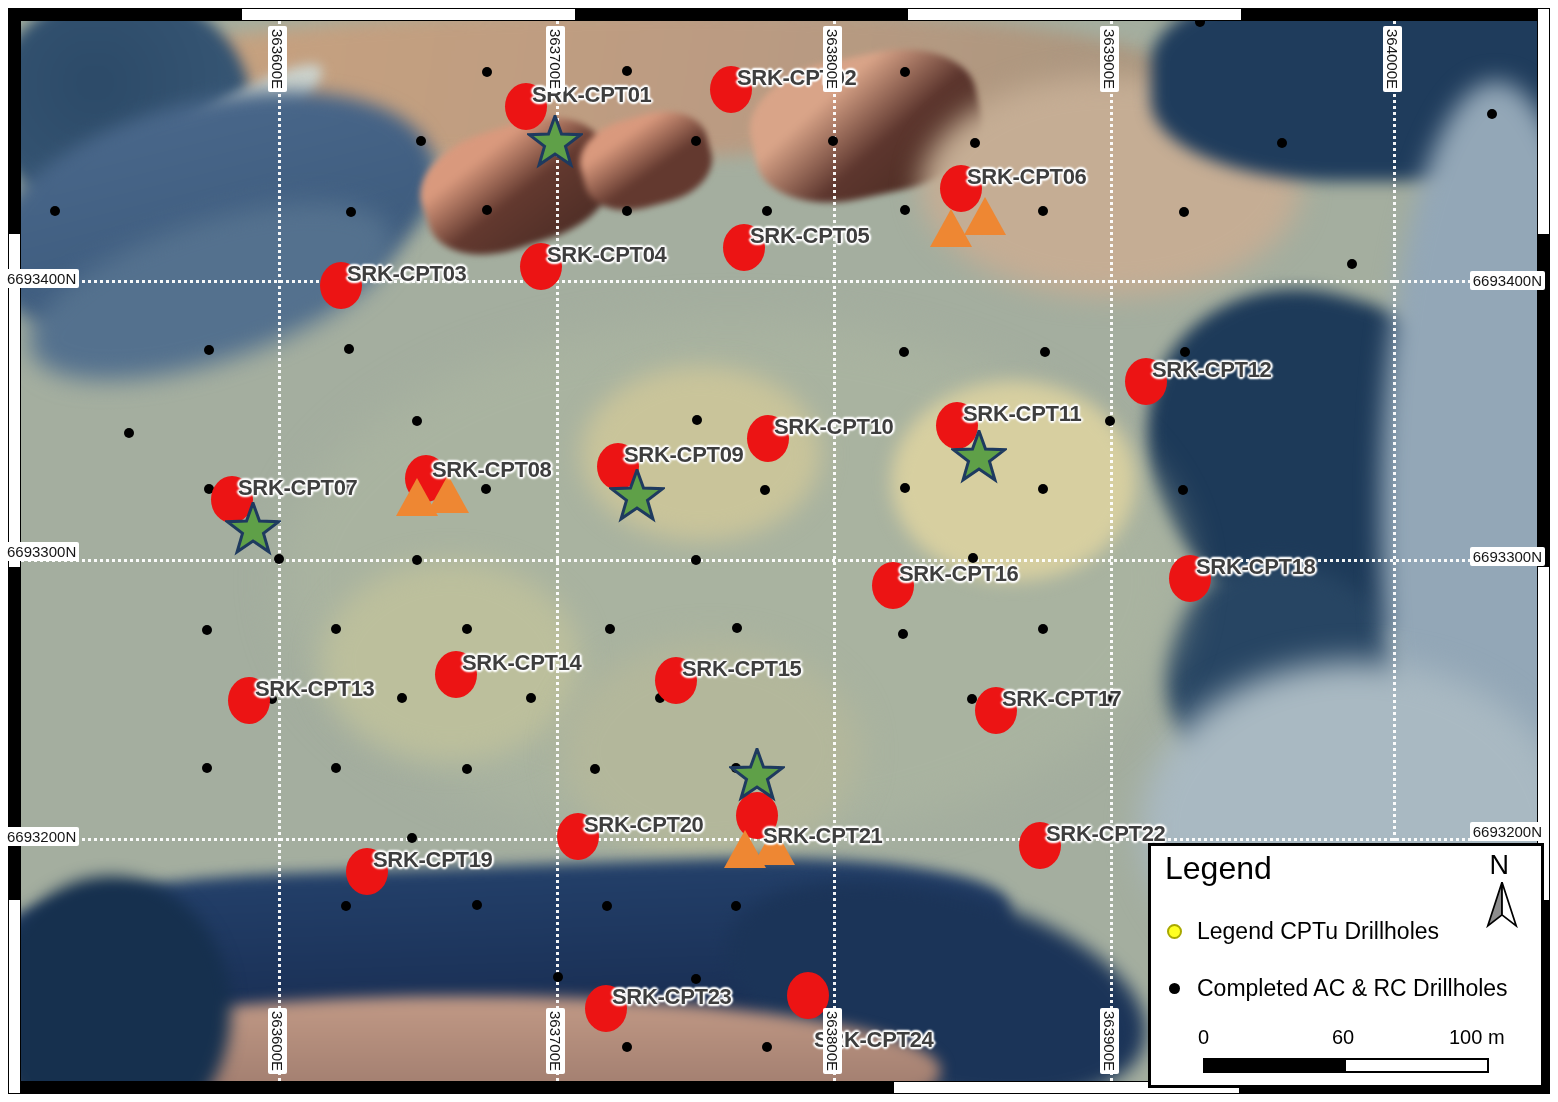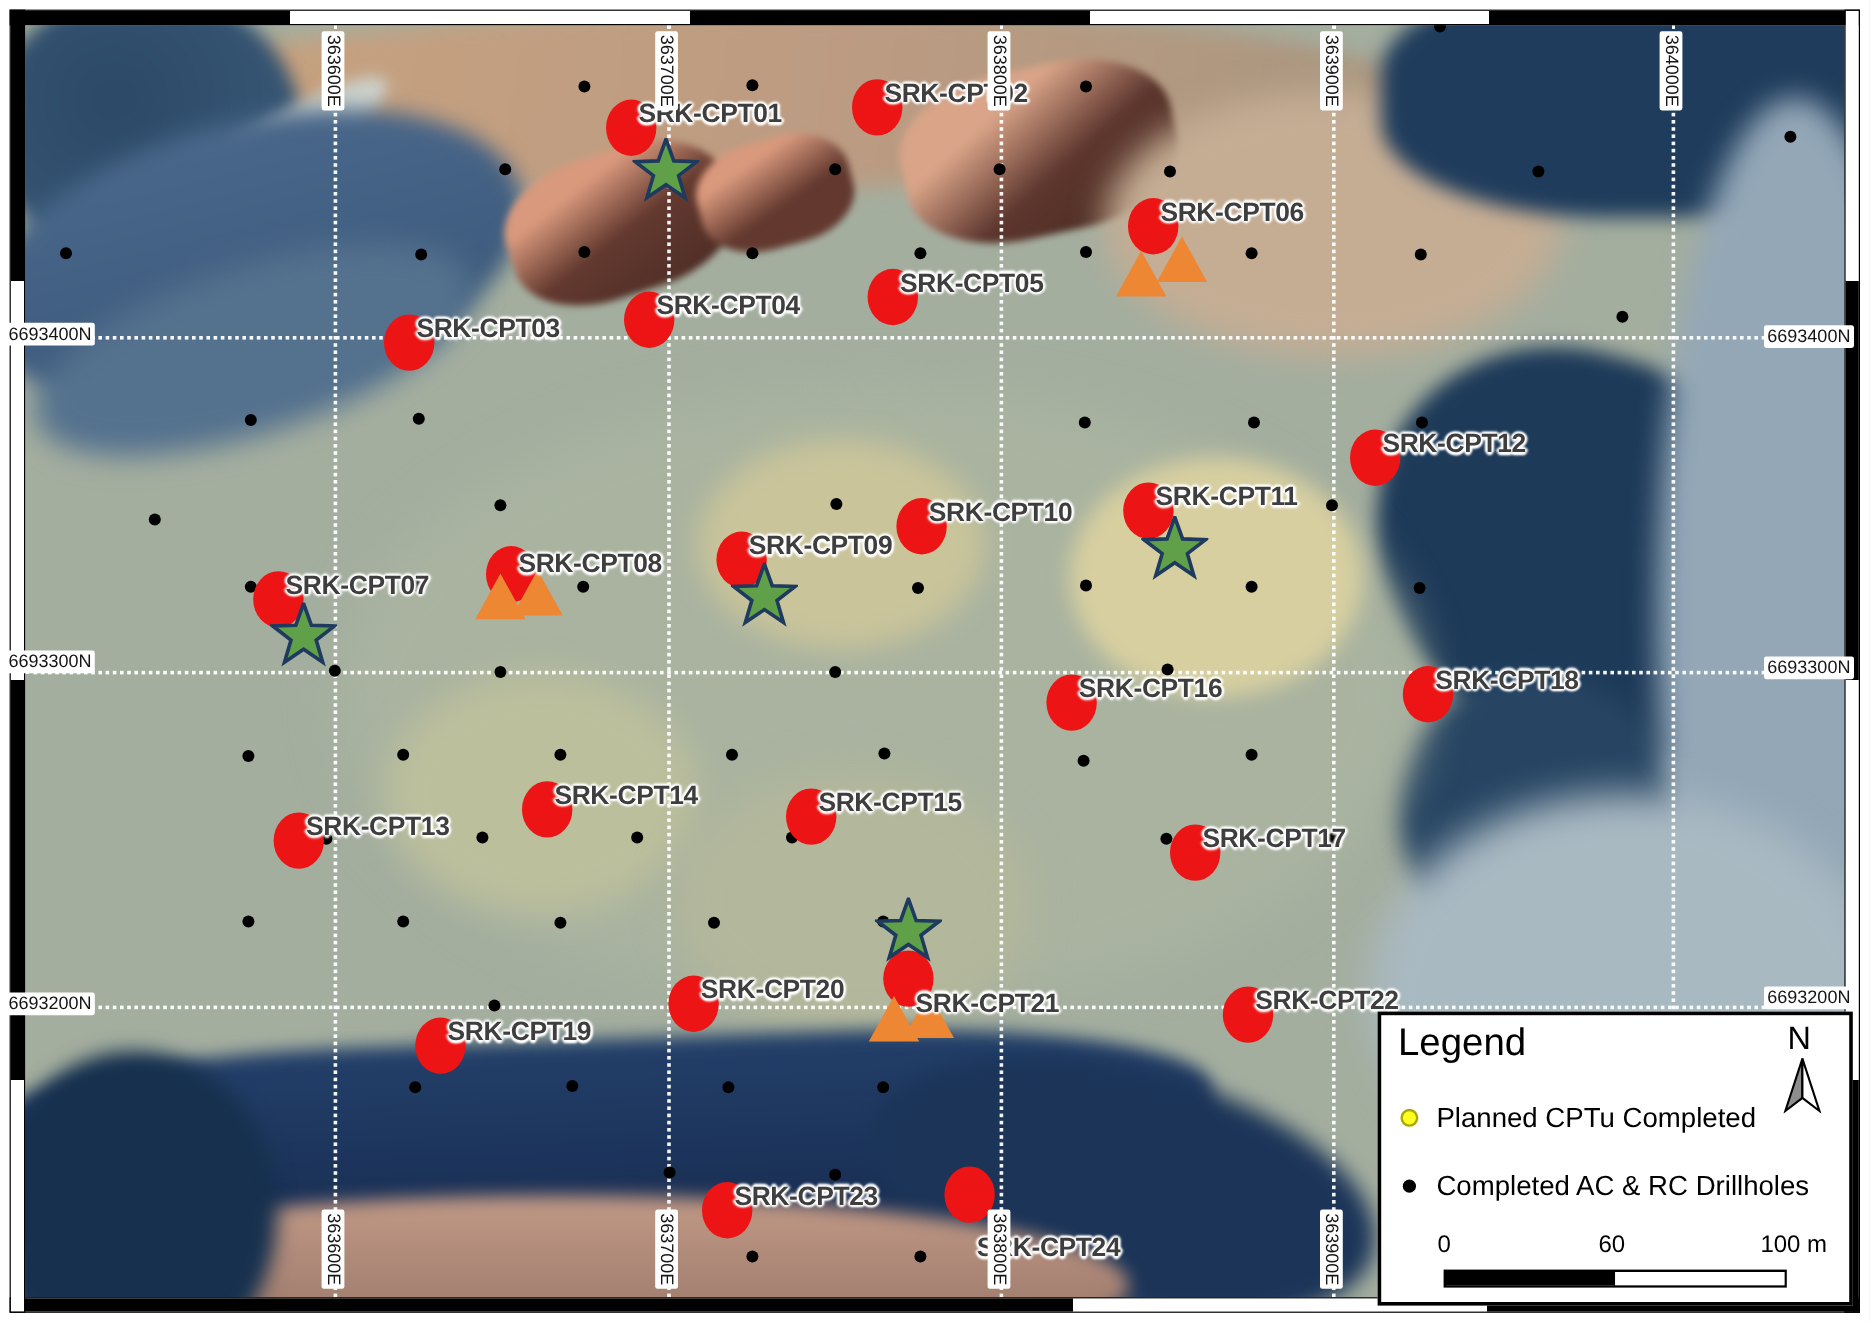--- a/index.html
+++ b/index.html
@@ -267,28 +267,28 @@
   <div id="legend">
     <div class="legend-title">Legend</div>
     <div class="north-n">N</div>
     <svg class="north-arrow" width="34" height="48" viewBox="0 0 30 44">
       <polygon points="15,2 2,42 15,32" fill="#8d8d8d" stroke="#000" stroke-width="1.6"></polygon>
       <polygon points="15,2 28,42 15,32" fill="#ffffff" stroke="#000" stroke-width="1.6"></polygon>
     </svg>
     <div id="legend-items">
         <div class="legend-item" style="top: 72px;">
           <span class="lsym planned"></span>
-          <span class="legend-item-label">Planned CPTu Completed</span>
+          <span class="legend-item-label">Legend CPTu Drillholes</span>
         </div>
         <div class="legend-item" style="top: 129px;">
           <span class="lsym completed"></span>
           <span class="legend-item-label">Completed AC &amp; RC Drillholes</span>
         </div>
       </div>
     <span class="sb-label" style="left:47px;top:180px;">0</span>
     <span class="sb-label" style="left:181px;top:180px;">60</span>
-    <span class="sb-label" style="left:316px;top:180px;">100 m</span>
+    <span class="sb-label" style="left:298px;top:180px;">100 m</span>
     <div class="scalebar">
       <div class="sb-left"></div>
       <div class="sb-right"></div>
     </div>
   </div>
 </div>
 
 </body></html>

